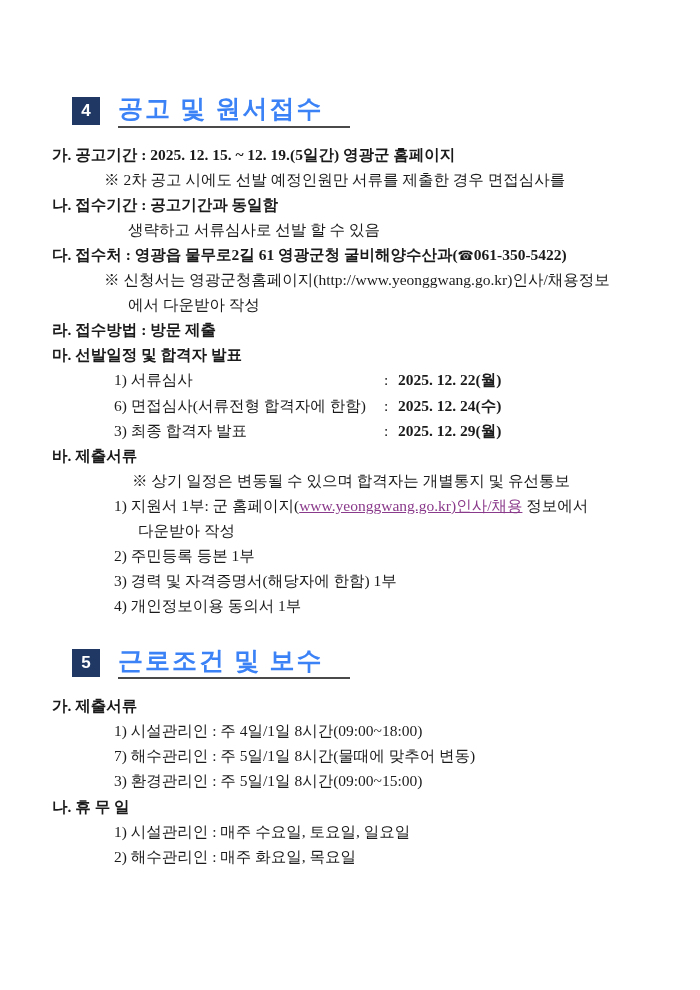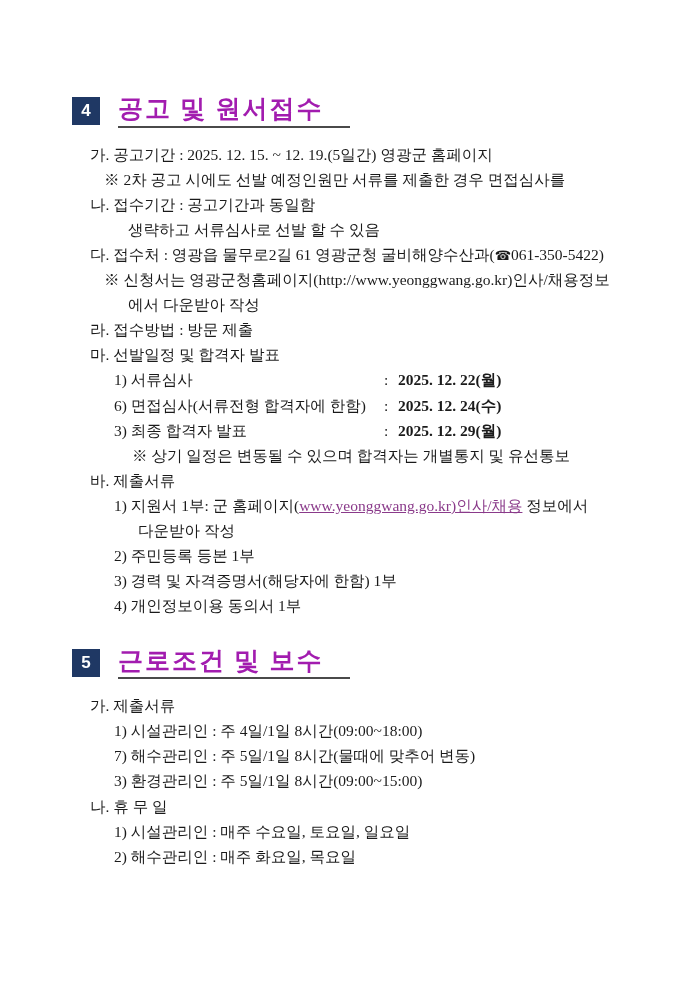--- a/index.html
+++ b/index.html
@@ -47,34 +47,34 @@
   .section-title-wrap {
     margin-left: 18px;
     border-bottom: 2px solid #4a4a4a;
     padding-bottom: 3px;
     padding-right: 26px;
   }
   .section-title {
     font-size: 25px;
     font-weight: bold;
     letter-spacing: 2px;
-    color: #a21caf;
+    color: #3b82f6;
     line-height: 1.1;
     white-space: nowrap;
   }
 
   
   .block {
     font-size: 15.5px;
     line-height: 1.62;
   }
   .lvl1 {
-    margin-left: 38px;
     text-indent: 0;
     padding-left: 0;
+    font-weight: bold;
   }
   .note {
     margin-left: 52px;
     text-indent: 0;
   }
   .note-cont {
     margin-left: 76px;
   }
   .lvl2 {
     margin-left: 62px;
@@ -156,23 +156,23 @@
       <div class="sched-label">6) 면접심사(서류전형 합격자에 한함)</div>
       <div class="sched-colon">:</div>
       <div class="sched-val">2025. 12. 24(수)</div>
     </div>
     <div class="sched">
       <div class="sched-label">3) 최종 합격자 발표</div>
       <div class="sched-colon">:</div>
       <div class="sched-val">2025. 12. 29(월)</div>
     </div>
 
+    <div class="row lvl1">바.  제출서류</div>
+
     <div class="row note2">※  상기 일정은 변동될 수 있으며 합격자는 개별통지 및 유선통보</div>
-
-    <div class="row lvl1">바.  제출서류</div>
 
     <div class="row lvl2"><span>1) 지원서  1부: 군  홈페이지(</span><span class="link">www.yeonggwang.go.kr</span><span class="link">)인사/채용</span><span> 정보에서</span></div>
     <div class="row lvl2-cont">다운받아  작성</div>
 
     <div class="row lvl2">2) 주민등록 등본 1부</div>
     <div class="row lvl2">3) 경력 및 자격증명서(해당자에 한함) 1부</div>
     <div class="row lvl2">4) 개인정보이용 동의서 1부</div>
   </div>
 
   <div class="section-head s5">

